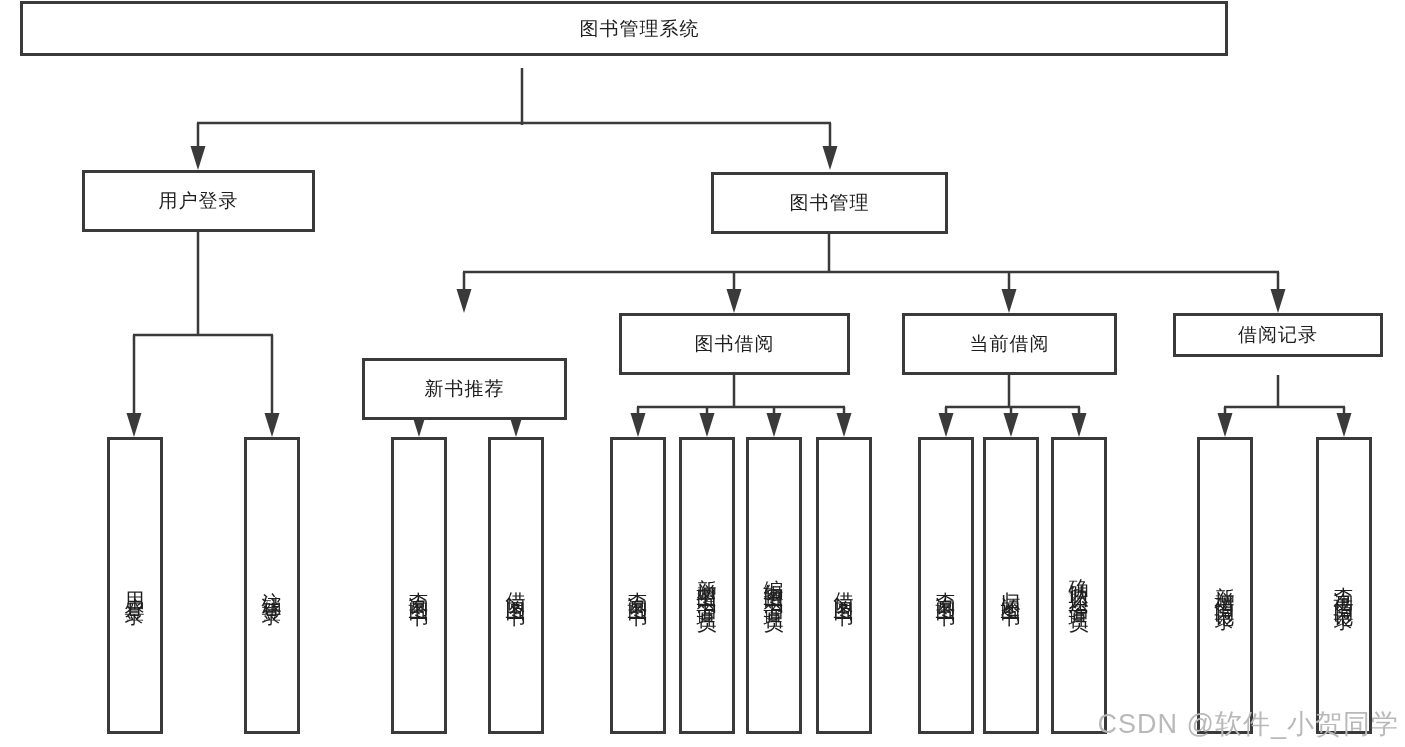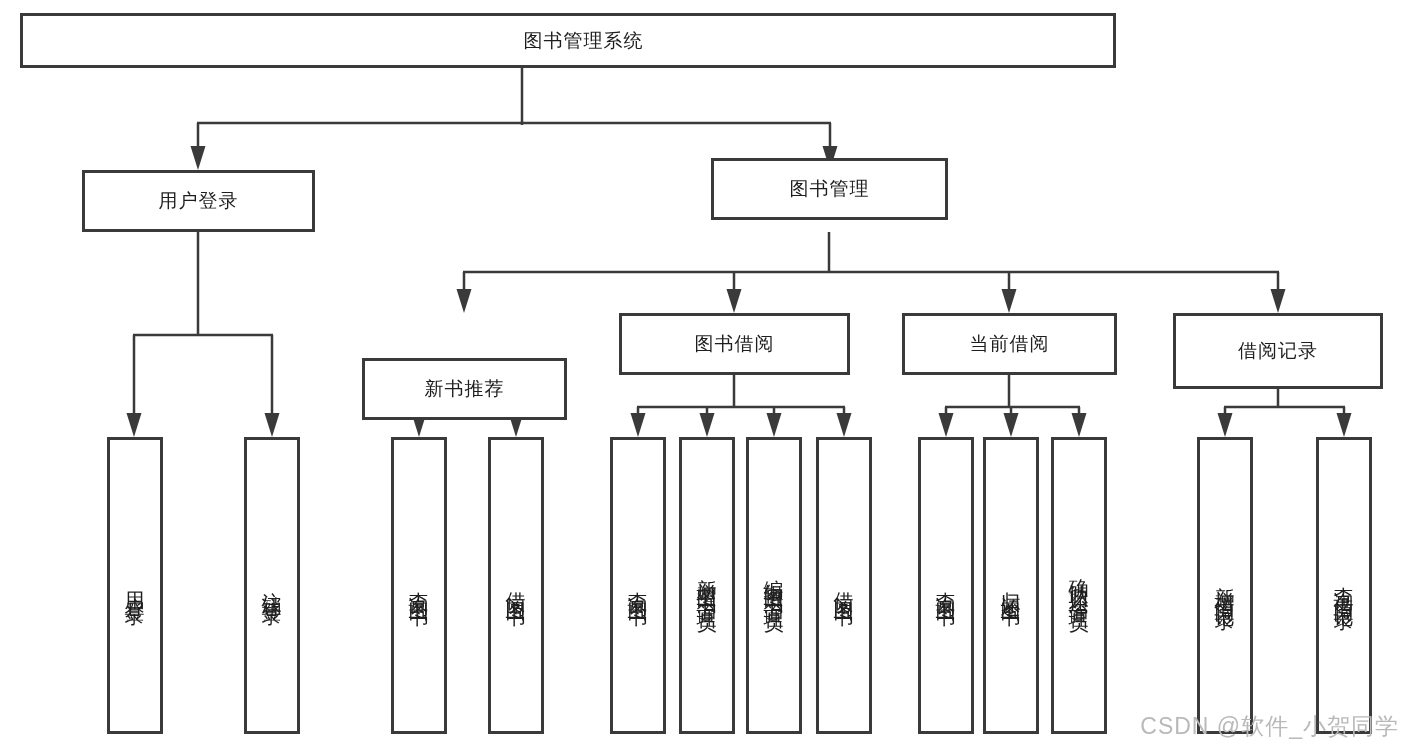--- a/index.html
+++ b/index.html
@@ -30,21 +30,21 @@
     text-orientation:mixed;
     display:flex;align-items:center;justify-content:center;
     text-align:center;
     font-size:20px;letter-spacing:5px;color:#1e1e1e;
     line-height:1.0;
     z-index:2;
   }
   .watermark{
     position:absolute;
     right:6px;bottom:5px;
-    font-size:23px;
+    font-size:27px;
     color:#b9b9b9;
     letter-spacing:1px;
     z-index:5;
     white-space:nowrap;
   }
 </style>
 </head>
 <body>
 
 <div class="canvas">
@@ -88,29 +88,29 @@
       <polygon points="766.5,413 781.5,413 774,437"></polygon>
       <polygon points="836.5,413 851.5,413 844,437"></polygon>
       <polygon points="938.5,413 953.5,413 946,437"></polygon>
       <polygon points="1003.5,413 1018.5,413 1011,437"></polygon>
       <polygon points="1071.5,413 1086.5,413 1079,437"></polygon>
       <polygon points="1217.5,413 1232.5,413 1225,437"></polygon>
       <polygon points="1336.5,413 1351.5,413 1344,437"></polygon>
     </g>
   </svg>
 
-  <div class="hbox" style="left:20px;top:13px;width:1096px;height:55px;padding-left:31px;">图书管理系统</div>
+  <div class="hbox" style="left:20px;top:1px;width:1208px;height:55px;padding-left:31px;">图书管理系统</div>
 
   <div class="hbox" style="left:82px;top:170px;width:233px;height:62px;">用户登录</div>
-  <div class="hbox" style="left:711px;top:158px;width:237px;height:62px;">图书管理</div>
+  <div class="hbox" style="left:711px;top:172px;width:237px;height:62px;">图书管理</div>
 
   <div class="hbox" style="left:362px;top:313px;width:205px;height:62px;margin-top:45px;">新书推荐</div>
   <div class="hbox" style="left:902px;top:313px;width:215px;height:62px;">当前借阅</div>
   <div class="hbox" style="left:619px;top:313px;width:231px;height:62px;">图书借阅</div>
-  <div class="hbox" style="left:1173px;top:313px;width:210px;height:76px;">借阅记录</div>
+  <div class="hbox" style="left:1173px;top:313px;width:210px;height:44px;">借阅记录</div>
 
   <div class="vbox" style="left:107px;">用户登录</div>
   <div class="vbox" style="left:244px;">注销登录</div>
 
   <div class="vbox" style="left:391px;">查询图书</div>
   <div class="vbox" style="left:488px;">借阅图书</div>
 
   <div class="vbox" style="left:610px;">查询图书</div>
   <div class="vbox" style="left:679px;">新增图书（管理员）</div>
   <div class="vbox" style="left:746px;">编辑图书（管理员）</div>

